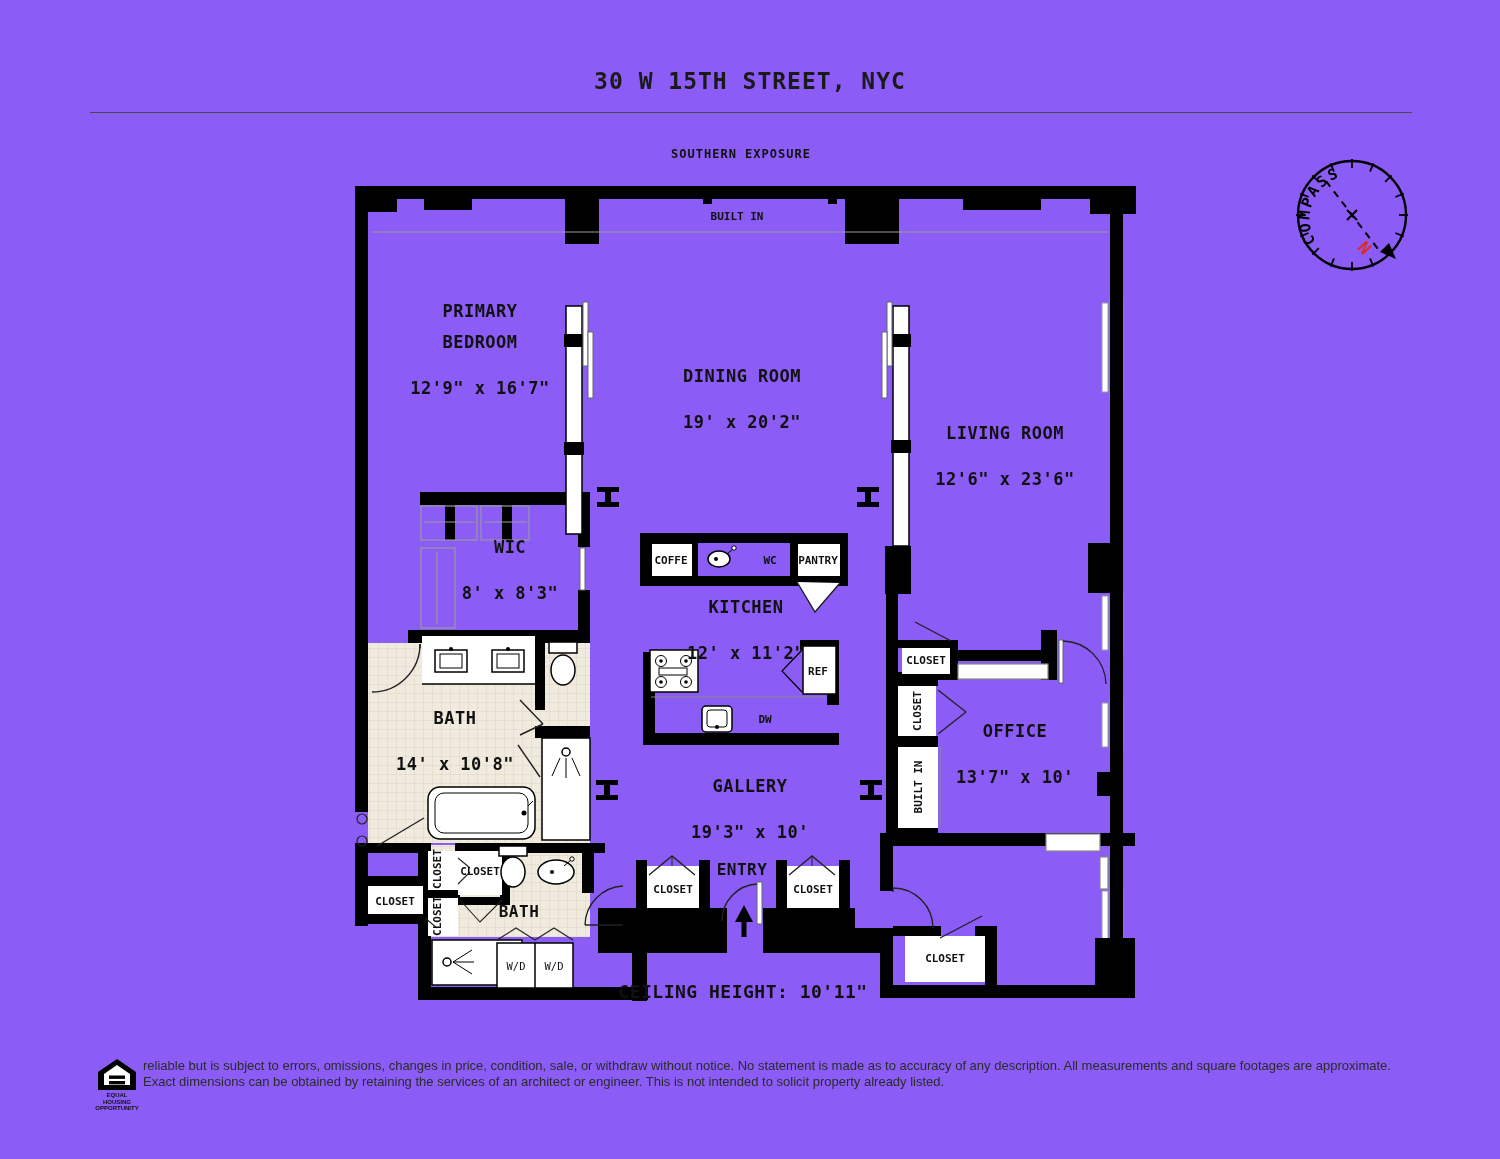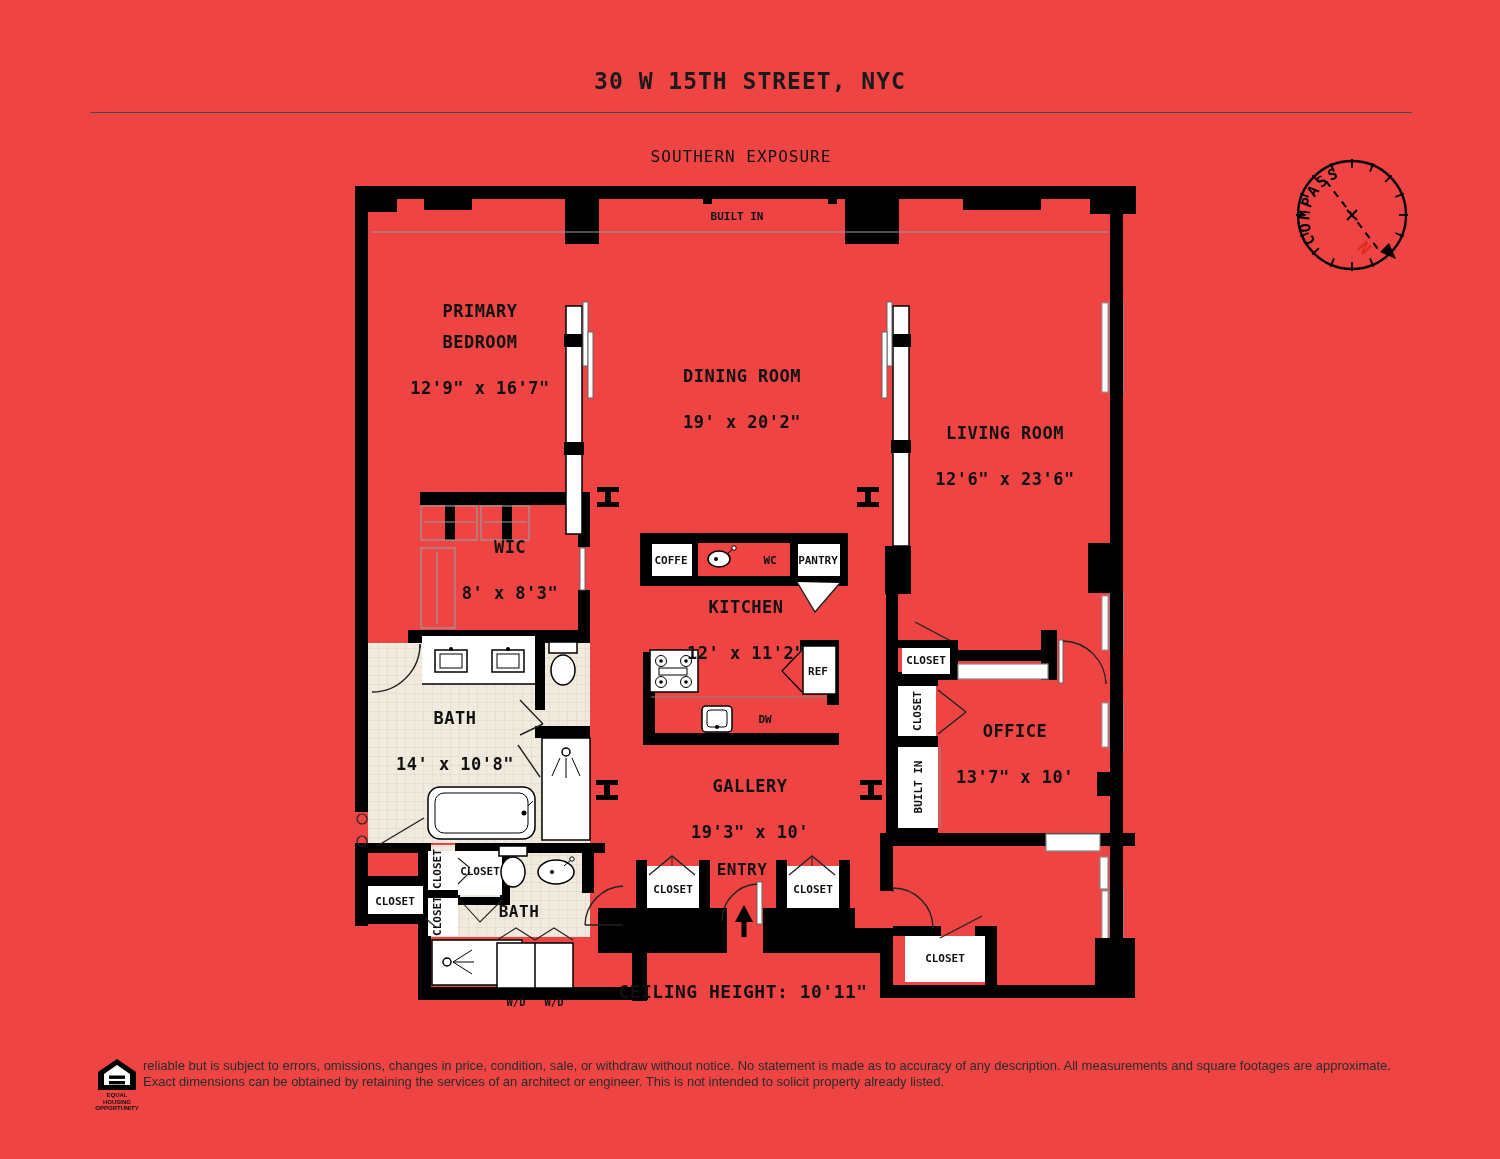--- a/index.html
+++ b/index.html
@@ -1,32 +1,32 @@
 <!DOCTYPE html>
 <html><head>
 <meta charset="utf-8">
 <style>
   html,body{margin:0;padding:0;background:#ffffff;}
-  .canvas{position:relative;width:1500px;height:1159px;background:#ef4444;overflow:hidden;
+  .canvas{position:relative;width:1500px;height:1159px;background:#8b5cf6;overflow:hidden;
           font-family:"DejaVu Sans Mono",monospace;color:#111;}
   .plan-svg{position:absolute;left:0;top:0;}
   .title{position:absolute;left:0;right:0;top:68px;text-align:center;
          font-size:23px;font-weight:700;letter-spacing:1px;color:#1a1a1a;}
   .title-rule{position:absolute;left:90px;width:1322px;top:112px;height:0;
               border-top:1.6px solid #4a4a4a;}
   .exposure{position:absolute;left:0;width:1482px;top:147px;text-align:center;
-            font-size:16px;font-weight:400;letter-spacing:1px;color:#111;}
+            font-size:12px;font-weight:700;letter-spacing:1px;color:#111;}
   .lbl{position:absolute;transform:translate(-50%,-50%);text-align:center;
        white-space:pre-line;color:#111;}
   .vlbl{position:absolute;transform:translate(-50%,-50%) rotate(-90deg);
         text-align:center;white-space:nowrap;color:#111;}
   .room .rname{font-size:17px;font-weight:700;line-height:31px;letter-spacing:.5px;}
   .room .rdims{font-size:17px;font-weight:700;line-height:23px;letter-spacing:.5px;}
   .sm{font-size:11px;font-weight:700;letter-spacing:0;}
-  .sm2{font-size:10.5px;font-weight:700;margin-top:36px;}
+  .sm2{font-size:10.5px;font-weight:400;}
   .md{font-size:16px;font-weight:700;letter-spacing:.5px;}
   .ceiling{font-size:18px;font-weight:700;letter-spacing:.5px;}
   .footer-text{position:absolute;left:143px;top:1058px;width:1280px;
                font-family:"Liberation Sans",sans-serif;font-size:13px;
                line-height:15.6px;color:#2b2b2b;}
   .eho-caption{position:absolute;left:94px;top:1092px;width:46px;text-align:center;
                font-family:"Liberation Sans",sans-serif;font-size:6px;line-height:6.5px;
                font-weight:700;white-space:pre-line;color:#111;}
 </style>
 </head>

